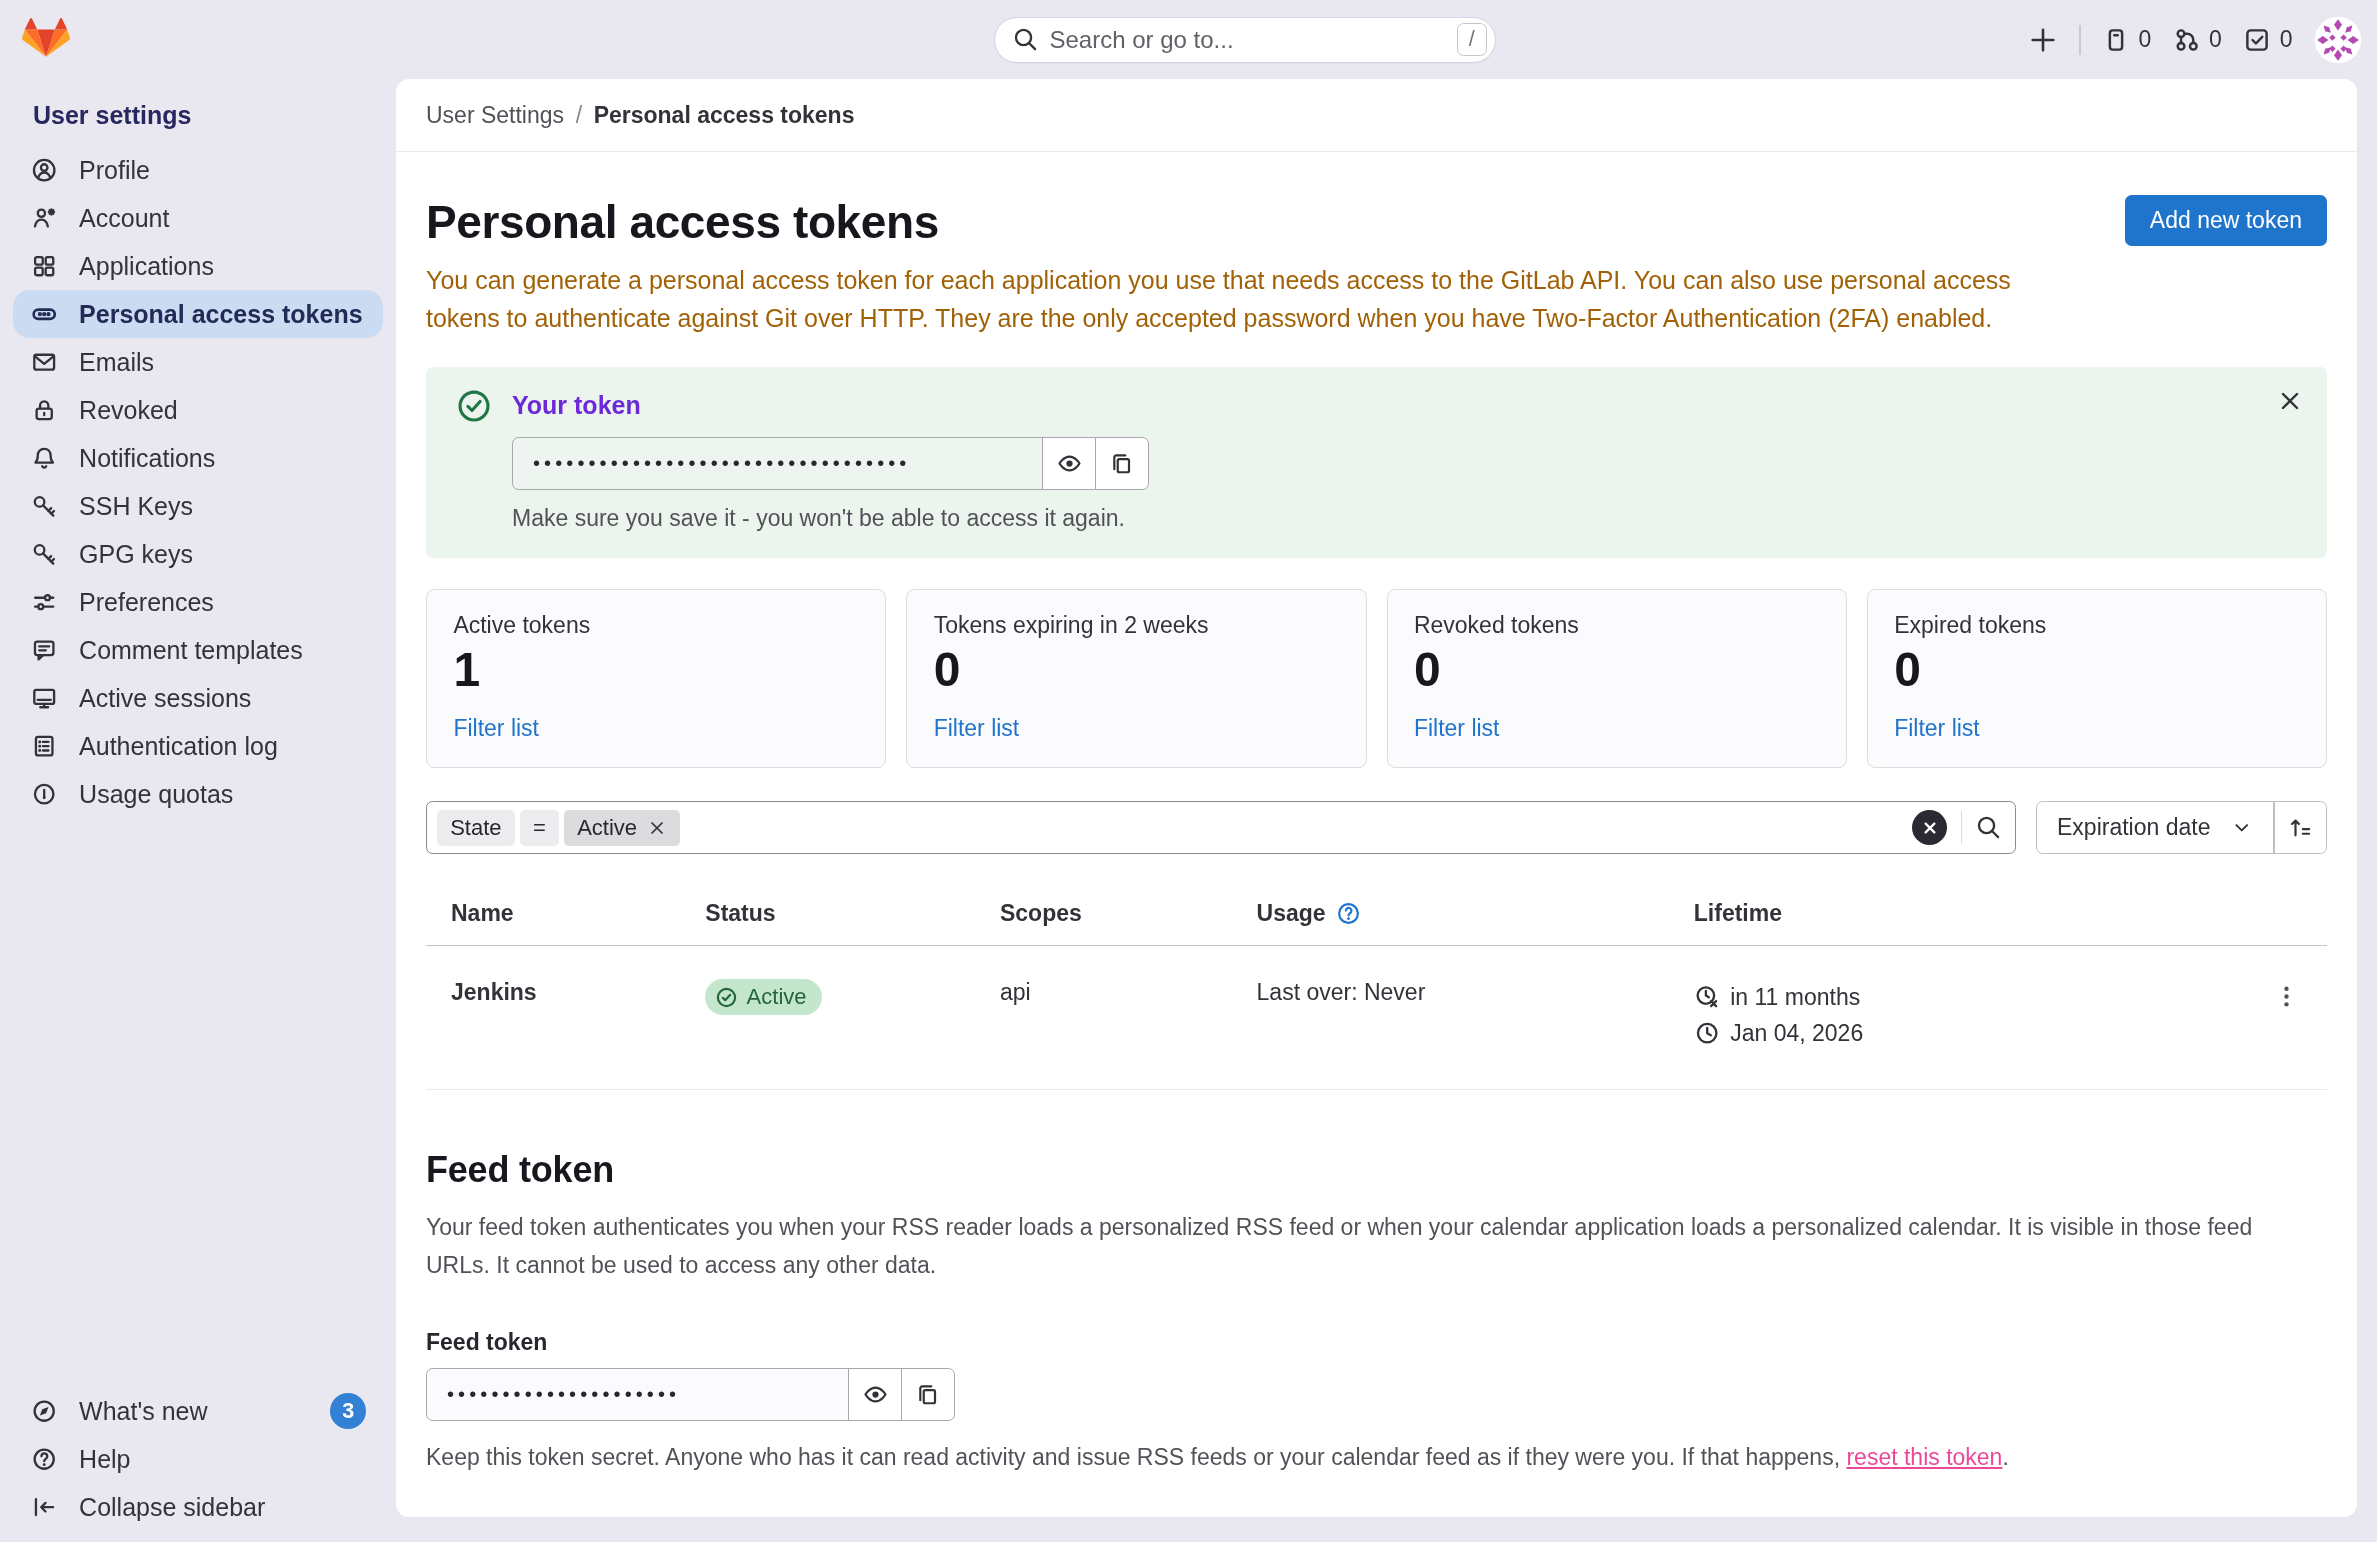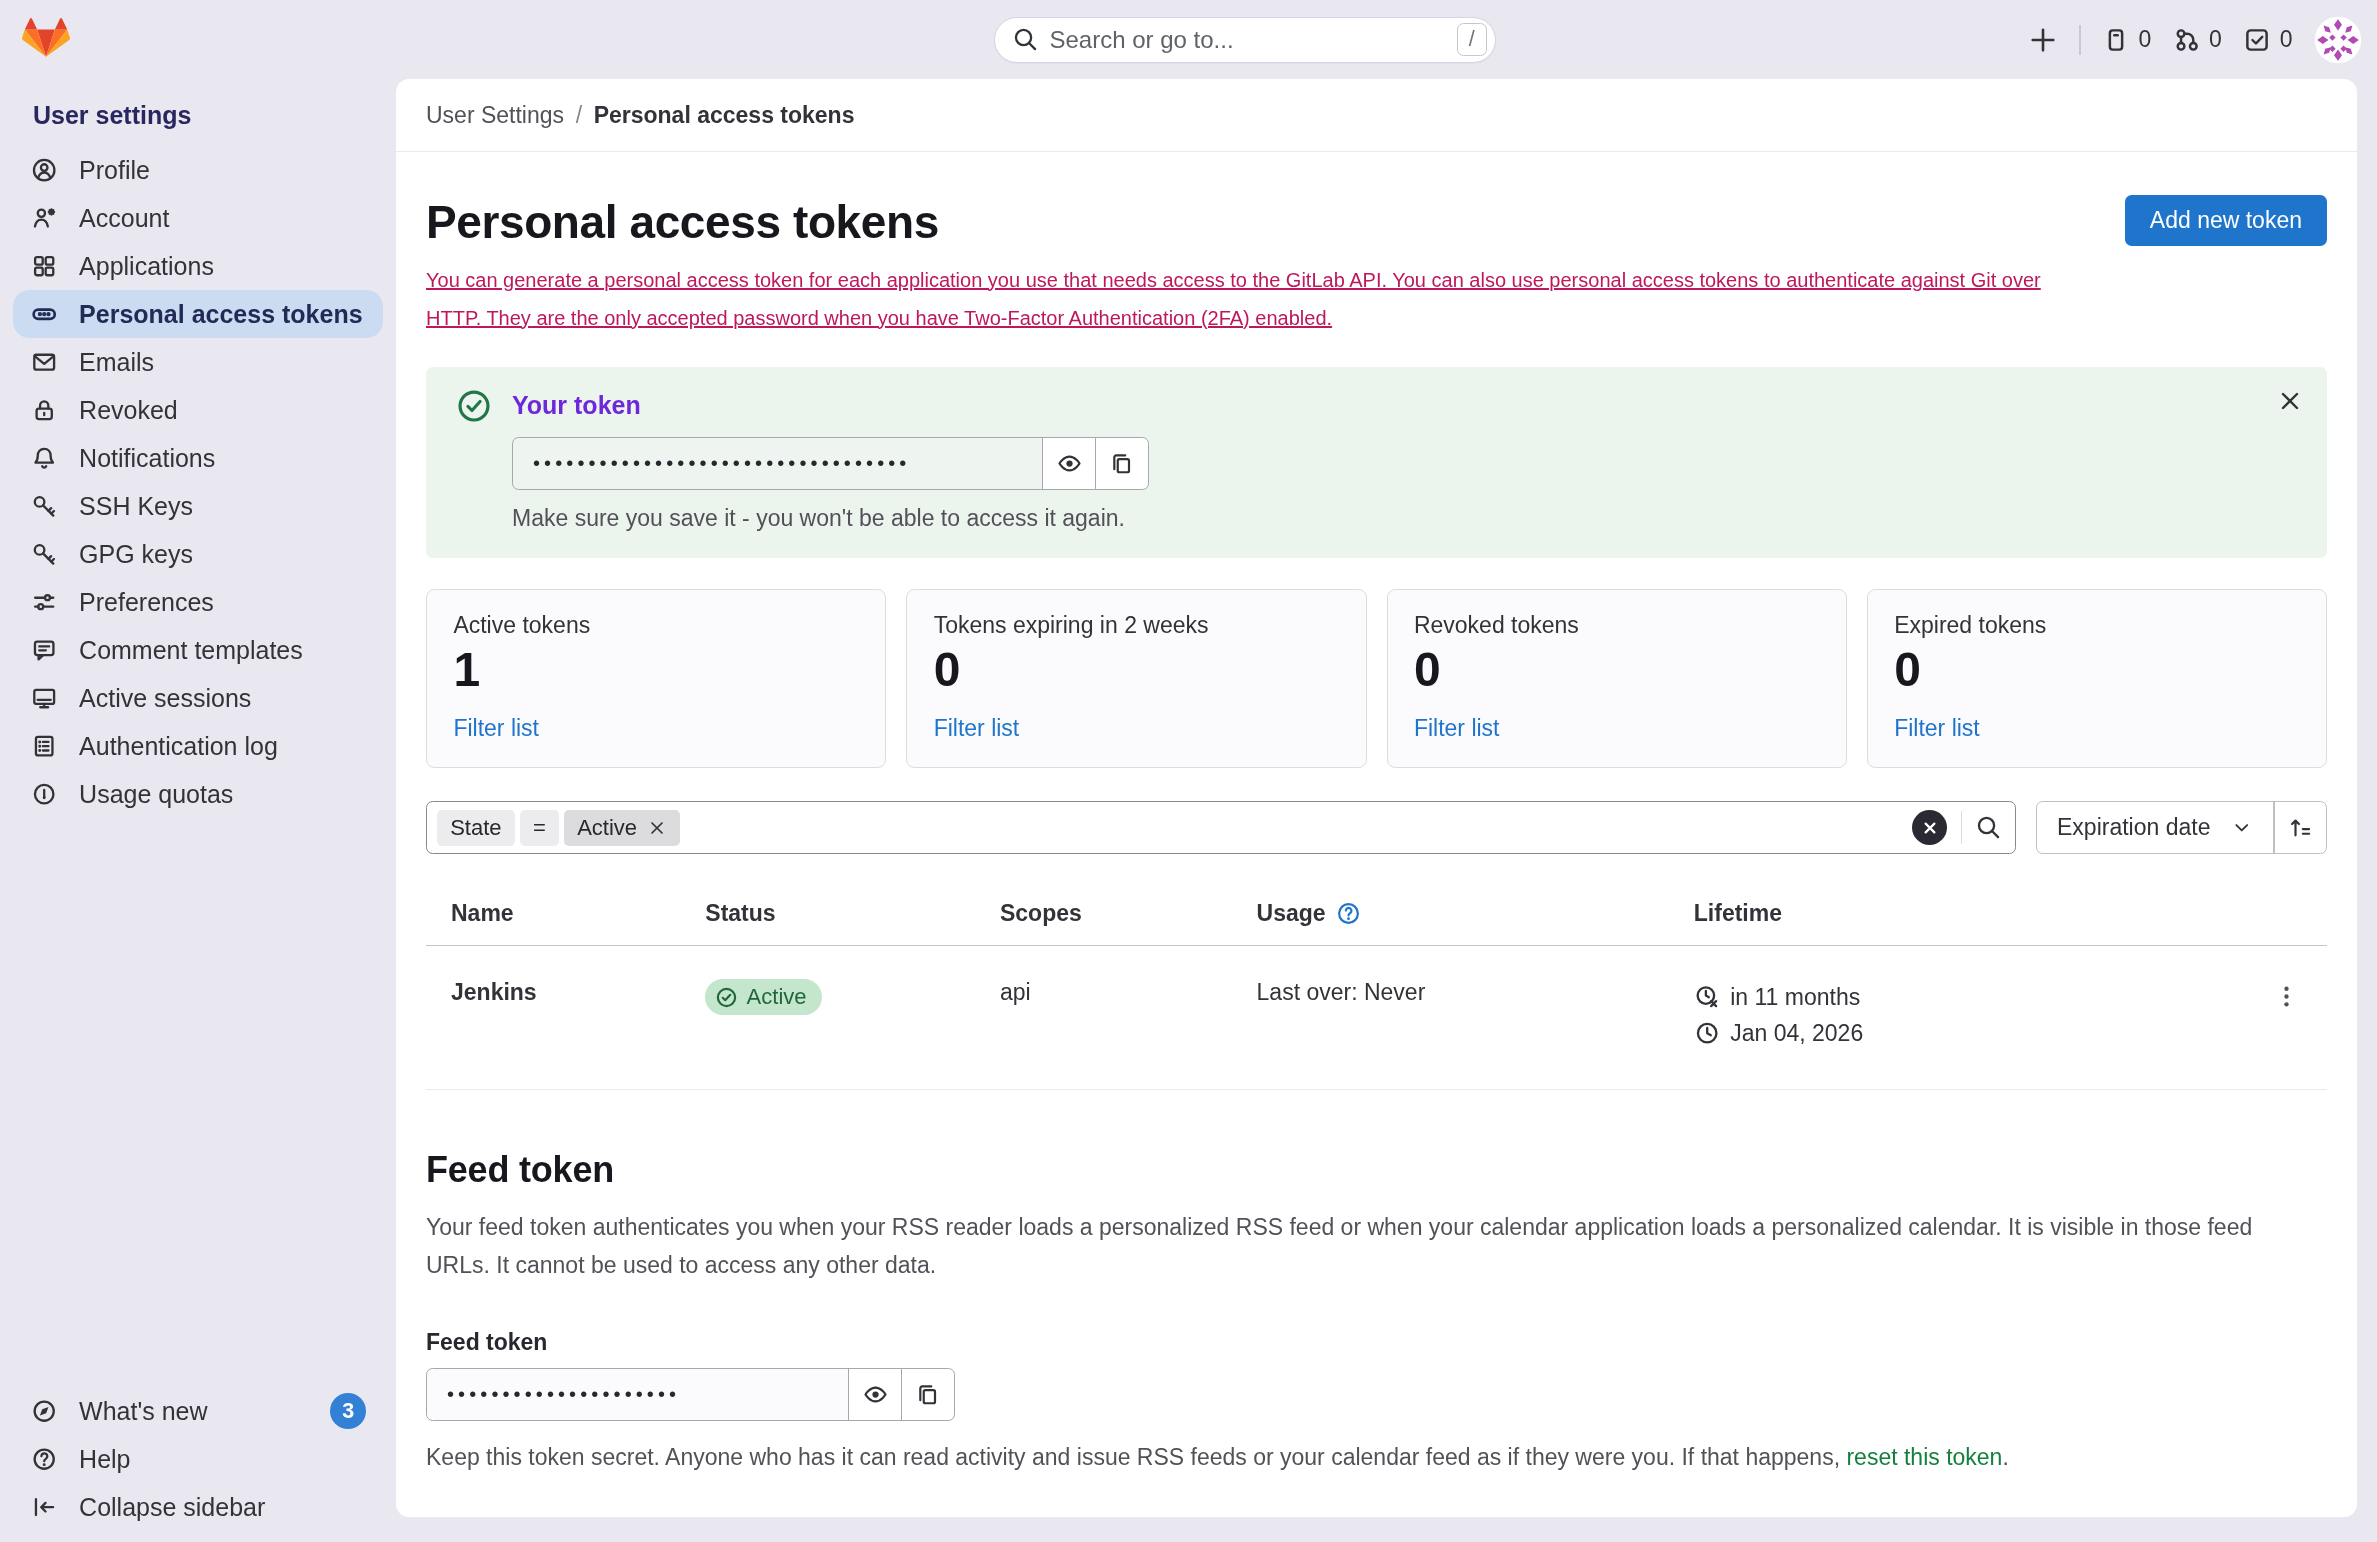--- a/index.html
+++ b/index.html
@@ -56,21 +56,21 @@
   .crumb-sep { color:#89888d; }
   .crumb-b { color:#333238; font-weight:700; }
   .main { padding:23px 30px 0; }
 
   .title-row { display:flex; align-items:flex-start; justify-content:space-between; margin-top:20px; }
   h1 { font-size:46px; font-weight:700; letter-spacing:-0.4px; color:#18171d; }
   .btn-primary {
     background:#1f75cb; color:#fff; font-size:23px; font-weight:400;
     border:none; border-radius:6.6px; height:51px; padding:0 25px; cursor:pointer;
   }
-  .page-desc { margin-top:11.6px; font-size:20px; line-height:38px; color:#be185d; max-width:1659px;text-decoration:underline; }
+  .page-desc { margin-top:11.6px; font-size:25px; line-height:38px; color:#a16207; max-width:1659px; }
 
   
   .alert { position:relative; margin-top:30px; background:#ecf4ee; border-radius:6.6px; padding:21.5px 30px 26.4px; display:flex; gap:20px; }
   .alert-title { font-size:25px; font-weight:700; color:#6d28d9; margin-top:3.3px; }
   .input-group { display:flex; margin-top:16.5px; }
   .mask-field {
     height:53px; display:flex; align-items:center; padding:0 20px;
     border:1.7px solid #a8a7ad; border-radius:6.6px 0 0 6.6px;
     font-size:20px; letter-spacing:4.1px; color:#28272d; white-space:nowrap; overflow:hidden;
   }
@@ -123,21 +123,21 @@
   }
   .life-line { display:flex; align-items:center; gap:10px; line-height:36px; }
   .kebab { background:none; border:none; cursor:pointer; padding:5px 15px; float:right; }
 
   
   h2 { margin-top:59px; font-size:36px; font-weight:700; letter-spacing:-0.2px; color:#18171d; }
   .feed-desc { margin-top:16.5px; font-size:23px; line-height:38px; color:#535158; max-width:1890px; }
   .feed-label { margin-top:45px; font-size:23px; font-weight:700; color:#28272d; }
   .feed-group { margin-top:11.6px; }
   .feed-note { margin-top:23px; font-size:23px; color:#535158; }
-  .link { color:#15803d; cursor:pointer; }
+  .link { color:#ec4899; cursor:pointer;text-decoration:underline; }
 </style>
 </head>
 <body>
 
 <div class="topbar">
   <div class="logo">
     <svg width="48" height="40" viewBox="0 0 248 204">
       <path fill="#e24329" d="M124.1 204l45.6-140.3H78.4L124.1 204z"></path>
       <path fill="#fc6d26" d="M124.1 204L78.4 63.7H14.4L124.1 204z"></path>
       <path fill="#fca326" d="M14.4 63.7L.5 106.4c-1.3 3.9.1 8.2 3.4 10.6l120.2 87.3L14.4 63.7z"></path>

